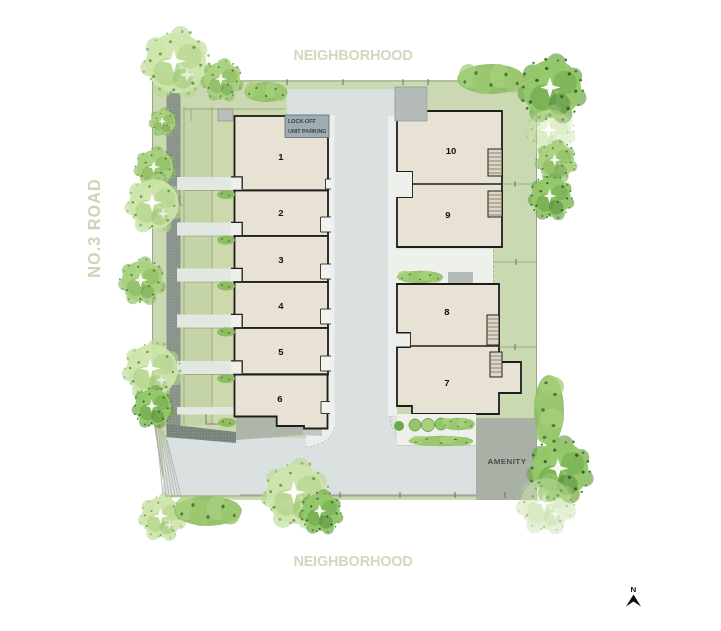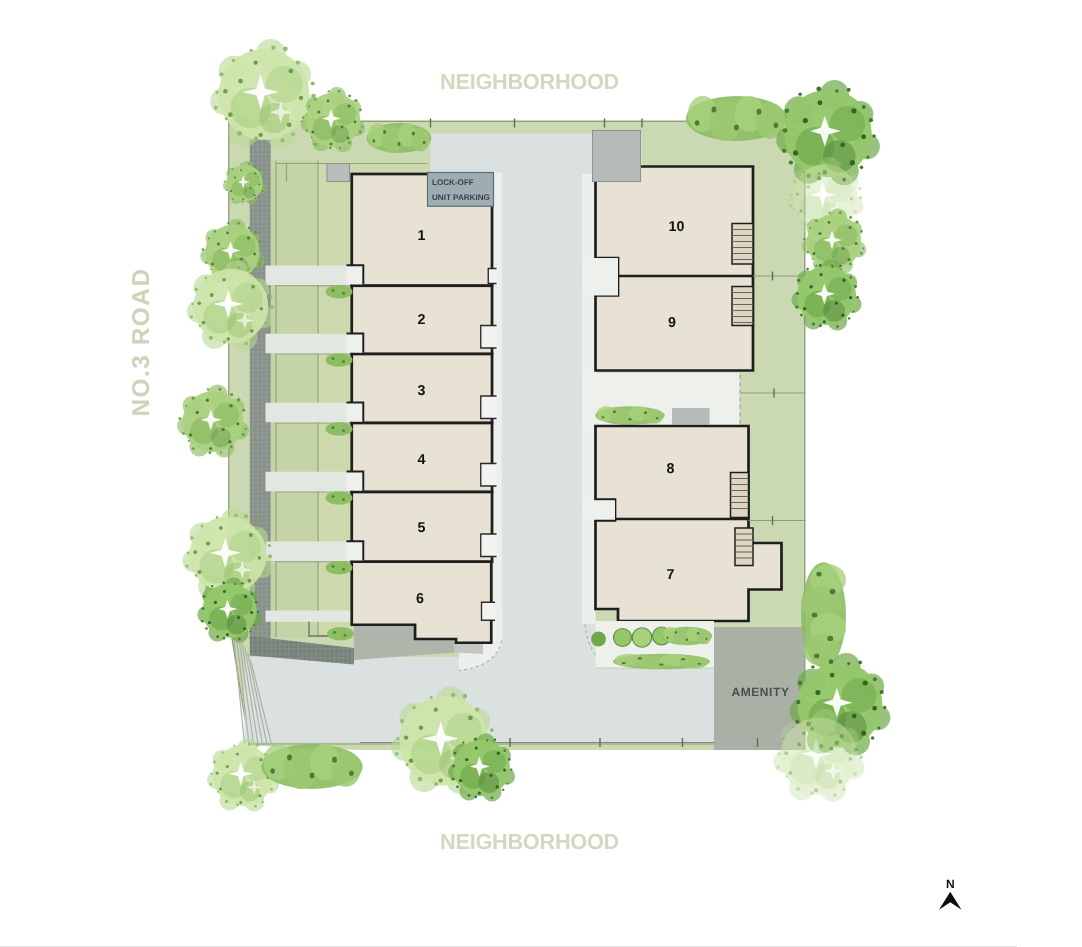--- a/index.html
+++ b/index.html
@@ -1,16 +1,16 @@
 <!DOCTYPE html>
 <html><head>
 <meta charset="utf-8">
 <style>
   html,body{margin:0;padding:0;background:#ffffff;}
-  .wrap{width:721px;height:631px;position:relative;overflow:hidden;background:#737373;}
+  .wrap{width:721px;height:631px;position:relative;overflow:hidden;background:#b91c1c;}
   text{font-family:"Liberation Sans",sans-serif;}
 </style>
 </head>
 <body>
 <div class="wrap">
 <svg width="721" height="631" viewBox="0 0 721 631" xmlns="http://www.w3.org/2000/svg">
 <defs>
 
   <g id="tl">
     <circle cx="-18" cy="-14" r="9" fill="#b7d894" opacity=".6"></circle>

